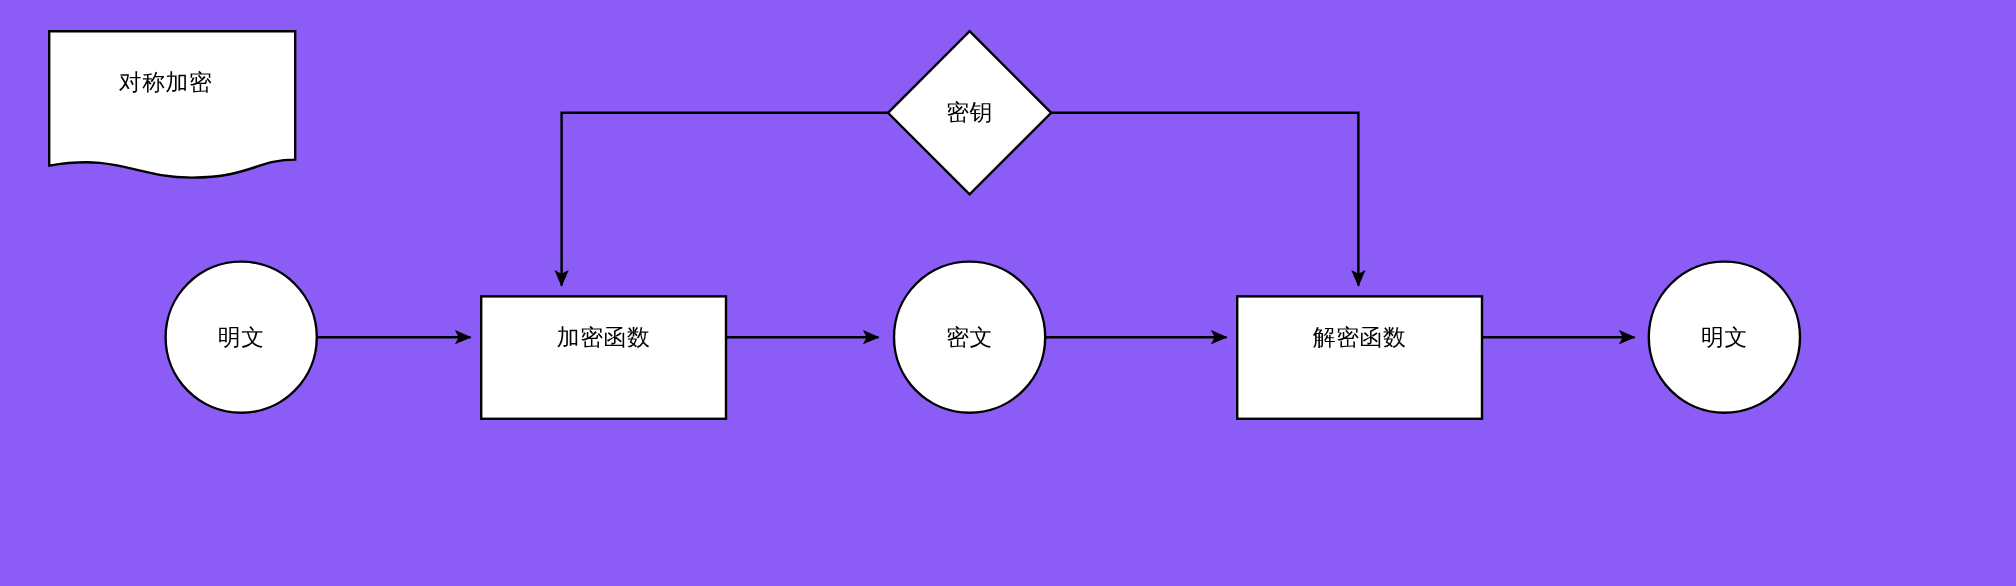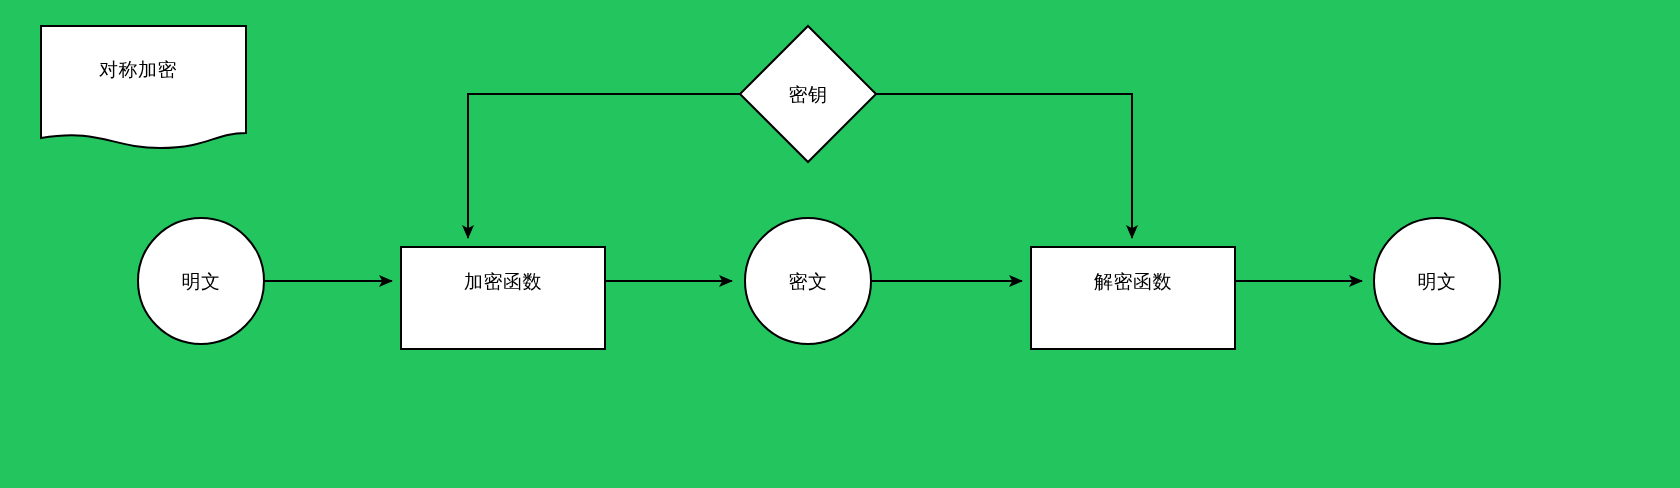--- a/index.html
+++ b/index.html
@@ -7,21 +7,21 @@
     padding: 0;
     background: #ffffff;
   }
   body {
     font-family: "DejaVu Sans", "Liberation Sans", sans-serif;
   }
   #canvas {
     position: relative;
     width: 1680px;
     height: 488px;
-    background: #22c55e;
+    background: #8b5cf6;
     overflow: hidden;
   }
   #diagram-svg {
     position: absolute;
     left: 0;
     top: 0;
     width: 1680px;
     height: 488px;
   }
   .node-label {

